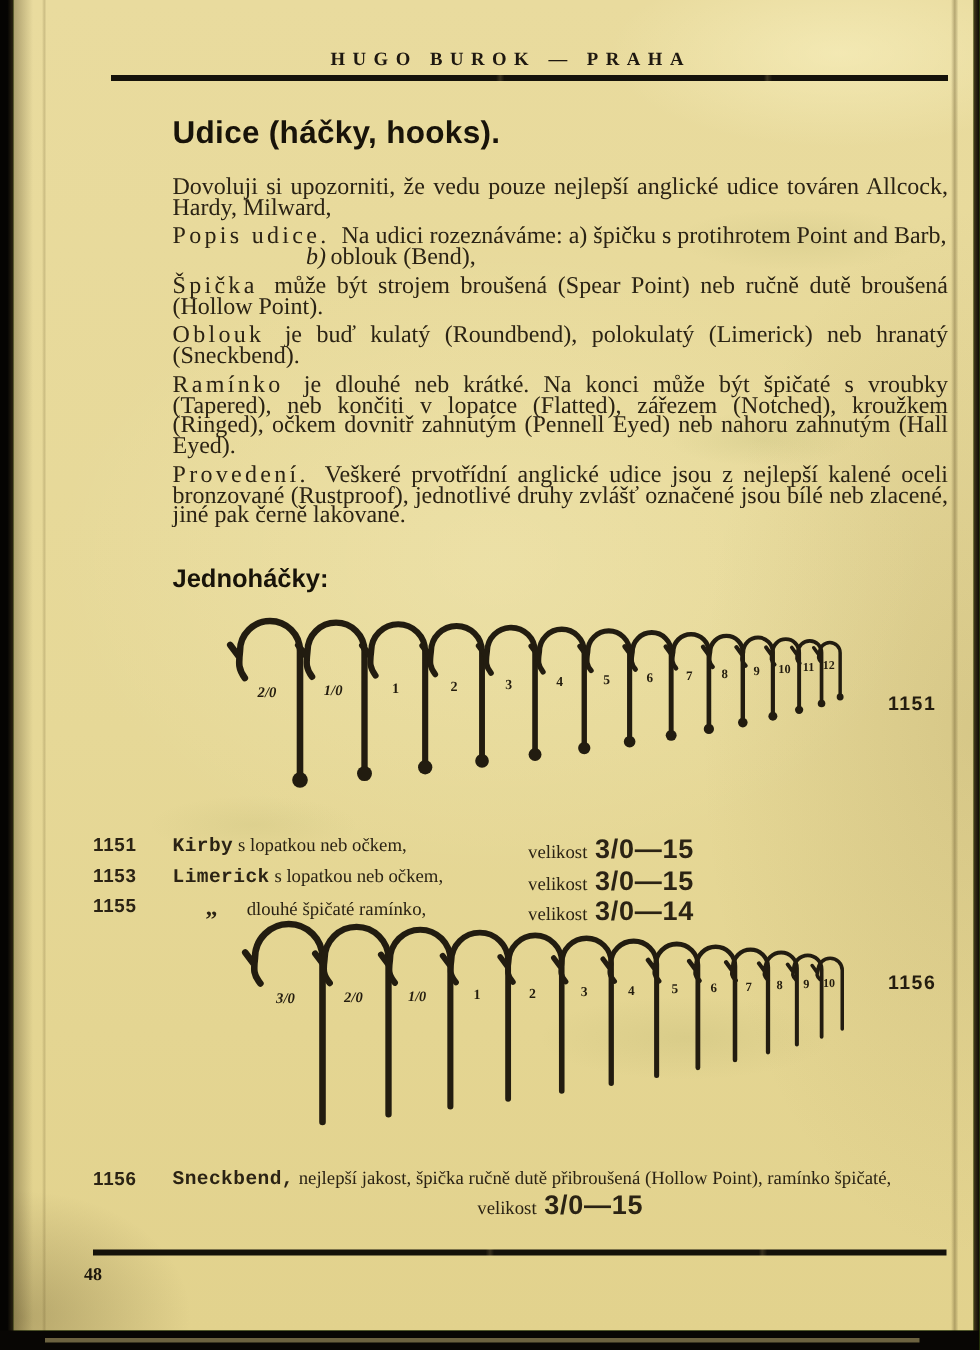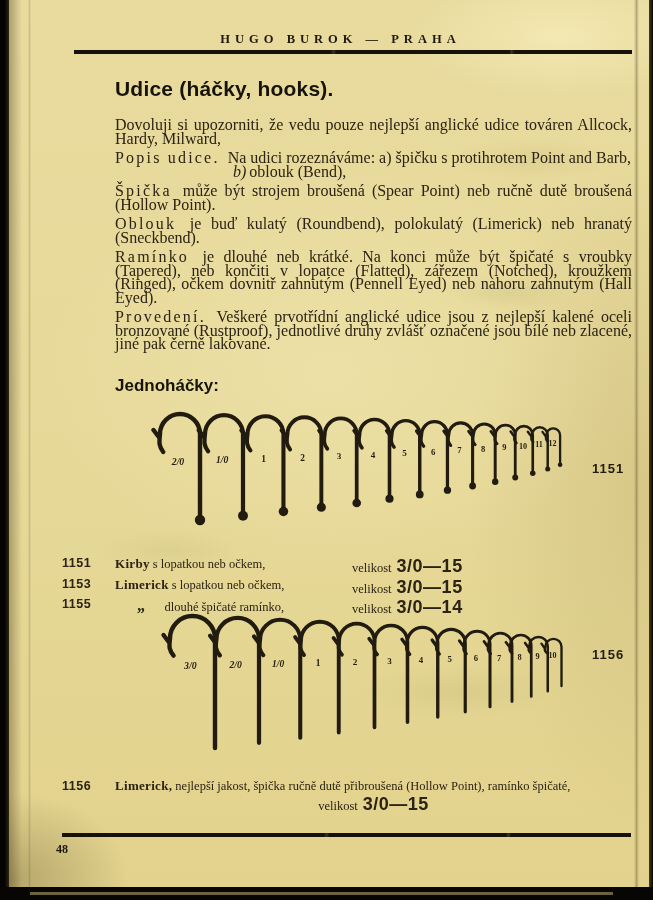--- a/index.html
+++ b/index.html
@@ -38,38 +38,38 @@
   .rule.bottom{left:62px;top:833px;width:569px;}
 
   .page-title{position:absolute;left:115px;top:77px;
     font-family:"Liberation Sans",sans-serif;font-weight:bold;font-size:21px;letter-spacing:.2px;color:#181309;}
 
   
   .paras{position:absolute;left:115px;top:118px;width:517px;font-size:16px;line-height:13.5px;
     text-align:justify;color:#2b2314;}
   .paras p{margin:0 0 6px 0;}
   .lead{letter-spacing:2.2px;margin-right:4px;}
-  .subline{margin-left:118px;text-align:left;}
+  .subline{margin-left:89px;text-align:left;}
   .subline i{margin-right:3px;}
 
   .section-heading{position:absolute;left:115px;top:376px;
     font-family:"Liberation Sans",sans-serif;font-weight:bold;font-size:17px;color:#181309;}
 
   
   #hooks-svg{position:absolute;left:0;top:0;width:653px;height:900px;pointer-events:none;}
   .hook-label{font-family:"Liberation Serif",serif;font-weight:bold;fill:#241d0f;}
 
   .catalog-label{position:absolute;font-family:"Liberation Sans",sans-serif;font-weight:bold;
     font-size:13px;letter-spacing:1px;color:#241d0f;}
 
   
   .listing-row{position:absolute;left:0;width:653px;font-size:12.5px;}
   .l-no{position:absolute;left:62px;font-family:"Liberation Sans",sans-serif;font-weight:bold;font-size:12.5px;letter-spacing:.5px;}
   .l-body{position:absolute;left:115px;width:235px;}
-  .l-name{font-family:Liberation Serif, serif;font-size:13px;letter-spacing:.3px;}
+  .l-name{font-family:Liberation Mono, monospace;font-size:13px;letter-spacing:.3px;}
   .l-size{position:absolute;left:352px;}
   .size-val{font-family:Liberation Sans, sans-serif;font-size:18px;letter-spacing:.5px;margin-left:5px;}
   .ditto .l-name{margin-left:22px;font-family:"Liberation Serif",serif;font-size:16px;}
   .ditto .l-desc{margin-left:16px;}
 
   .detail-body{position:absolute;left:115px;top:777px;width:517px;font-size:12.5px;line-height:17px;text-align:justify;}
   .detail-size{text-align:center;margin-top:1px;}
 
   .page-number{position:absolute;left:56px;top:842px;
     font-family:"Liberation Serif",serif;font-weight:bold;font-size:12px;color:#1c160c;}
@@ -199,21 +199,21 @@
     <span class="l-size"><span>velikost</span><b class="size-val">3/0—15</b></span>
   </div>
   <div class="listing-row ditto" style="top:597px;">
     <span class="l-no">1155</span>
     <span class="l-body"><b class="l-name">„</b> <span class="l-desc">dlouhé špičaté ramínko,</span></span>
     <span class="l-size"><span>velikost</span><b class="size-val">3/0—14</b></span>
   </div>
 
   <span class="l-no" style="position:absolute;top:779px;">1156</span>
   <div class="detail-body">
-    <b class="l-name">Limerick,</b>
+    <b class="l-name">Sneckbend,</b>
     <span>nejlepší jakost, špička ručně dutě přibroušená (Hollow Point), ramínko špičaté,</span>
     <div class="detail-size"><span>velikost</span><b class="size-val">3/0—15</b></div>
   </div>
 
   <div class="rule bottom"></div>
   <div class="page-number">48</div>
 
   <div class="edge-left-shadow"></div>
   <div class="edge-left"></div>
   <div class="edge-right"></div>

